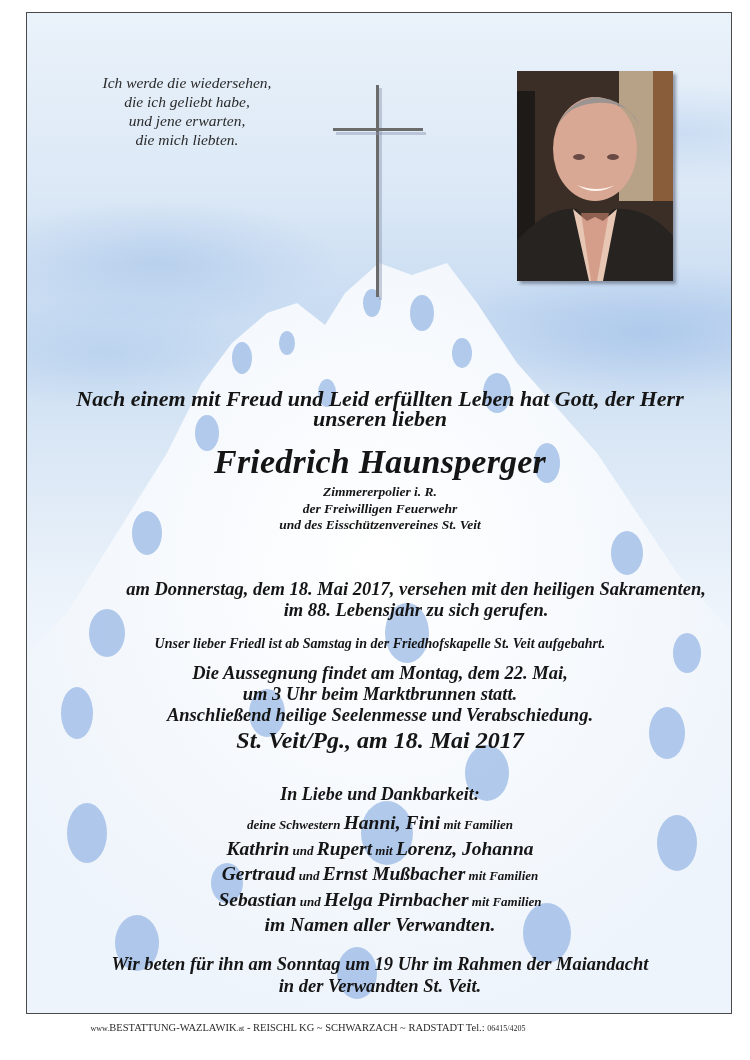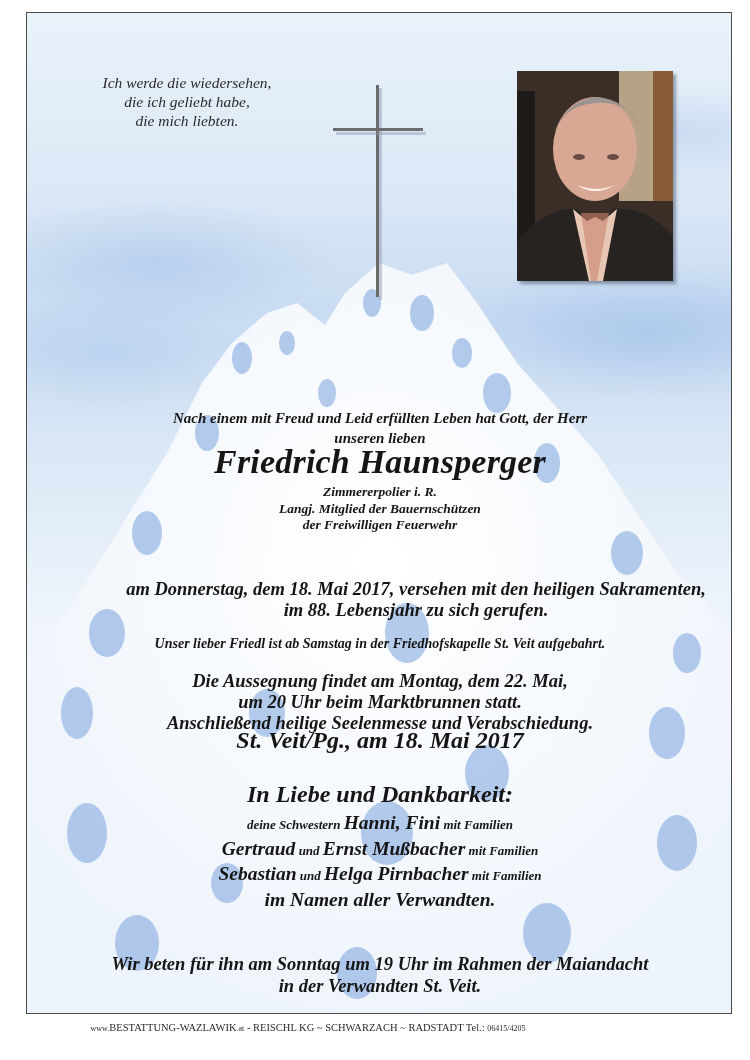--- a/index.html
+++ b/index.html
@@ -33,28 +33,28 @@
   .verse div { white-space: nowrap; }
 
   .photo {
     position: absolute; left: 490px; top: 58px; width: 156px; height: 210px;
     box-shadow: 3px 3px 3px rgba(80,90,110,0.55);
     overflow: hidden; background: #2a2520;
   }
 
   .text-block { position: absolute; left: 0; width: 706px; text-align: center; font-style: italic; font-weight: bold; }
   .text-block div { white-space: nowrap; }
-  .t-intro { top: 376px; font-size: 15px; line-height: 20px; margin-top: 19px; }
+  .t-intro { top: 376px; font-size: 22px; line-height: 20px; }
   .t-name { top: 430px; font-size: 34px; line-height: 38px; letter-spacing: 0.2px; }
   .t-titles { top: 471px; font-size: 13.5px; line-height: 16.5px; }
   .t-death { top: 566px; font-size: 18.5px; line-height: 21px; margin-left: 36px; }
   .t-laid { top: 620px; font-size: 14px; line-height: 21px; }
-  .t-service { top: 650px; font-size: 18.5px; line-height: 21px; margin-top: 8px; }
+  .t-service { top: 650px; font-size: 18.5px; line-height: 21px; }
   .t-place { top: 717px; font-size: 24px; line-height: 21px; }
-  .t-love { top: 768px; font-size: 24px; line-height: 26px; }
+  .t-love { top: 768px; font-size: 18px; line-height: 26px; }
   .t-family { top: 798px; font-size: 19.5px; line-height: 23.5px; }
   .t-family .small { font-size: 13px; margin-top: 18px; }
   .t-prayer { top: 940px; font-size: 18.5px; line-height: 22px; font-style: italic; }
 
   .footer {
     position: absolute; left: 0; top: 1022px; width: 616px; text-align: center;
     font-size: 10.5px; color: #2a2a2a; white-space: nowrap;
   }
   .footer .tiny { font-size: 8px; }
 </style>
@@ -100,20 +100,21 @@
       <ellipse cx="200" cy="870" rx="16" ry="20"></ellipse>
     </g>
   </svg>
 
   <div class="cross-v"></div>
   <div class="cross-h"></div>
 
   <div class="verse">
     <div>Ich werde die wiedersehen,</div>
     <div>die ich geliebt habe,</div>
+    <div>und jene erwarten,</div>
     <div>die mich liebten.</div>
   </div>
 
   <div class="photo" title="Portrait of Friedrich Haunsperger">
     <svg width="156" height="210" viewBox="0 0 156 210">
       <rect width="156" height="210" fill="#3a2e26"></rect>
       <rect x="102" y="0" width="34" height="130" fill="#b7a187"></rect>
       <rect x="136" y="0" width="20" height="130" fill="#8a5d3a"></rect>
       <rect x="0" y="20" width="18" height="190" fill="#1e1a18"></rect>
       <ellipse cx="78" cy="78" rx="42" ry="52" fill="#d9a894"></ellipse>
@@ -131,49 +132,50 @@
     <div>Nach einem mit Freud und Leid erfüllten Leben hat Gott, der Herr</div>
     <div>unseren lieben</div>
   </div>
 
   <div class="text-block t-name">
     <div>Friedrich Haunsperger</div>
   </div>
 
   <div class="text-block t-titles">
     <div>Zimmererpolier i. R.</div>
-    <div>Langj. Mitglied der Bauernschützen</div>
     <div>der Freiwilligen Feuerwehr</div>
+    <div>und des Eisschützenvereines St. Veit</div>
   </div>
 
   <div class="text-block t-death">
     <div>am Donnerstag, dem 18. Mai 2017, versehen mit den heiligen Sakramenten,</div>
     <div>im 88. Lebensjahr zu sich gerufen.</div>
   </div>
 
   <div class="text-block t-laid">
     <div>Unser lieber Friedl ist ab Samstag in der Friedhofskapelle St. Veit aufgebahrt.</div>
   </div>
 
   <div class="text-block t-service">
     <div>Die Aussegnung findet am Montag, dem 22. Mai,</div>
-    <div>um 20 Uhr beim Marktbrunnen statt.</div>
+    <div>um 3 Uhr beim Marktbrunnen statt.</div>
     <div>Anschließend heilige Seelenmesse und Verabschiedung.</div>
   </div>
 
   <div class="text-block t-place">
     <div>St. Veit/Pg., am 18. Mai 2017</div>
   </div>
 
   <div class="text-block t-love">
     <div>In Liebe und Dankbarkeit:</div>
   </div>
 
   <div class="text-block t-family" id="family">
       <div><span class="small">deine Schwestern </span><span>Hanni, Fini</span><span class="small"> mit Familien</span></div>
+      <div><span>Kathrin</span><span class="small"> und </span><span>Rupert</span><span class="small"> mit </span><span>Lorenz, Johanna</span></div>
       <div><span>Gertraud</span><span class="small"> und </span><span>Ernst Mußbacher</span><span class="small"> mit Familien</span></div>
       <div><span>Sebastian</span><span class="small"> und </span><span>Helga Pirnbacher</span><span class="small"> mit Familien</span></div>
       <div><span>im Namen aller Verwandten.</span></div>
     </div>
 
   <div class="text-block t-prayer">
     <div>Wir beten für ihn am Sonntag um 19 Uhr im Rahmen der Maiandacht</div>
     <div>in der Verwandten St. Veit.</div>
   </div>
 </div>

